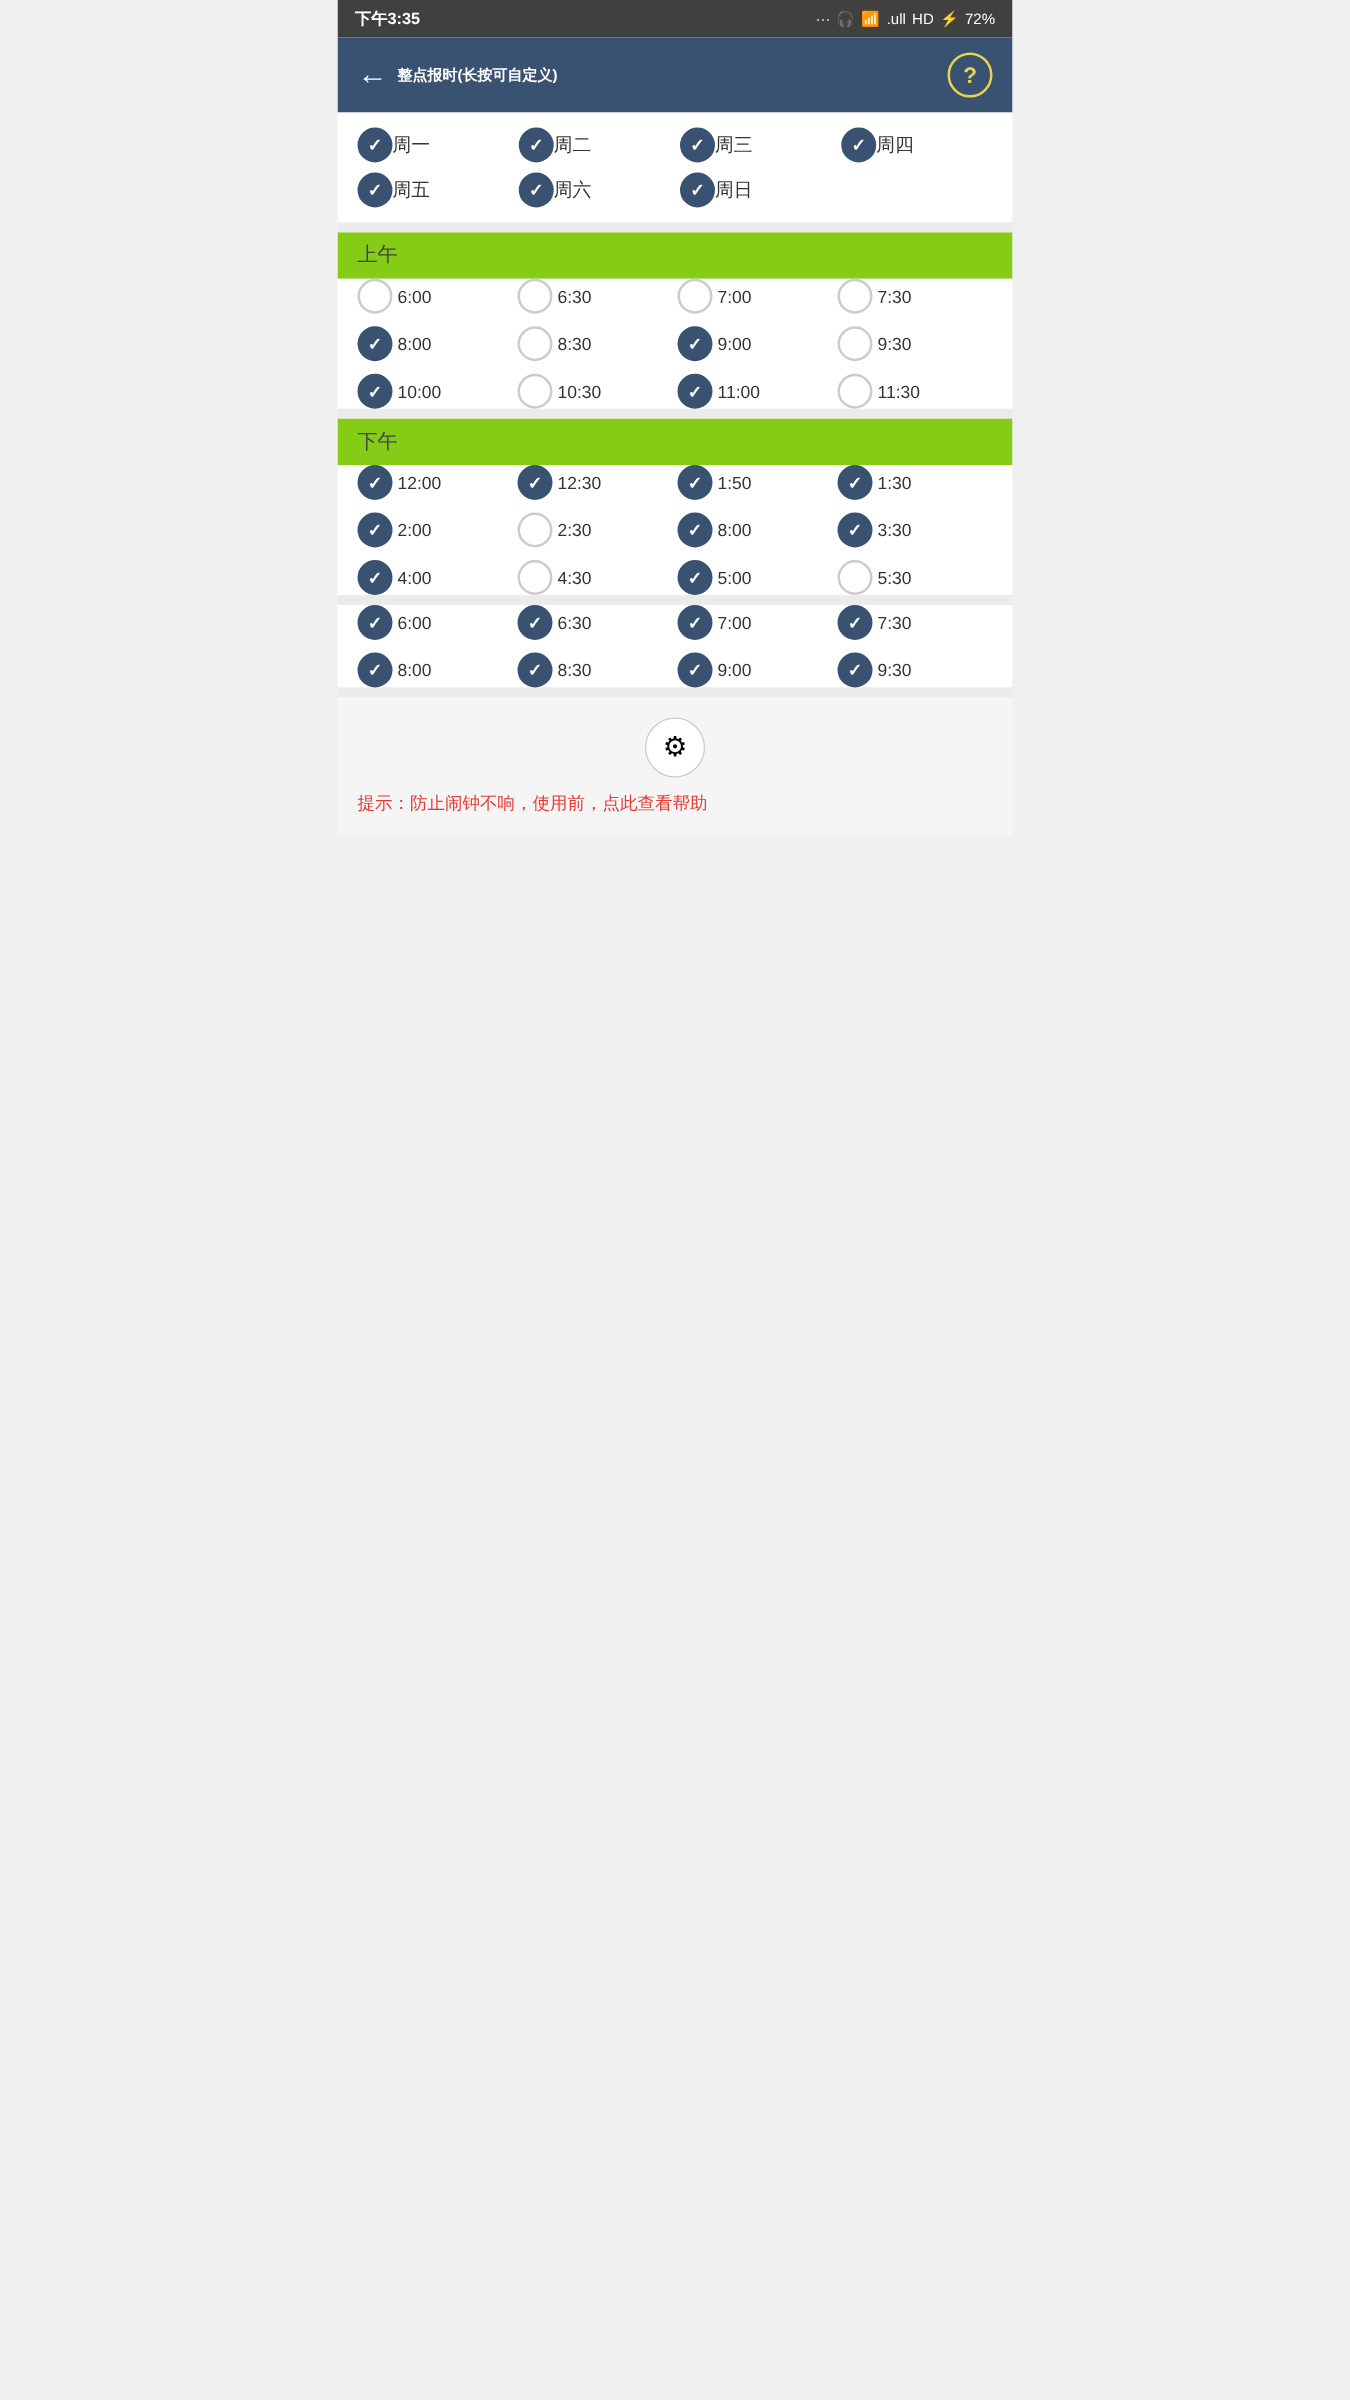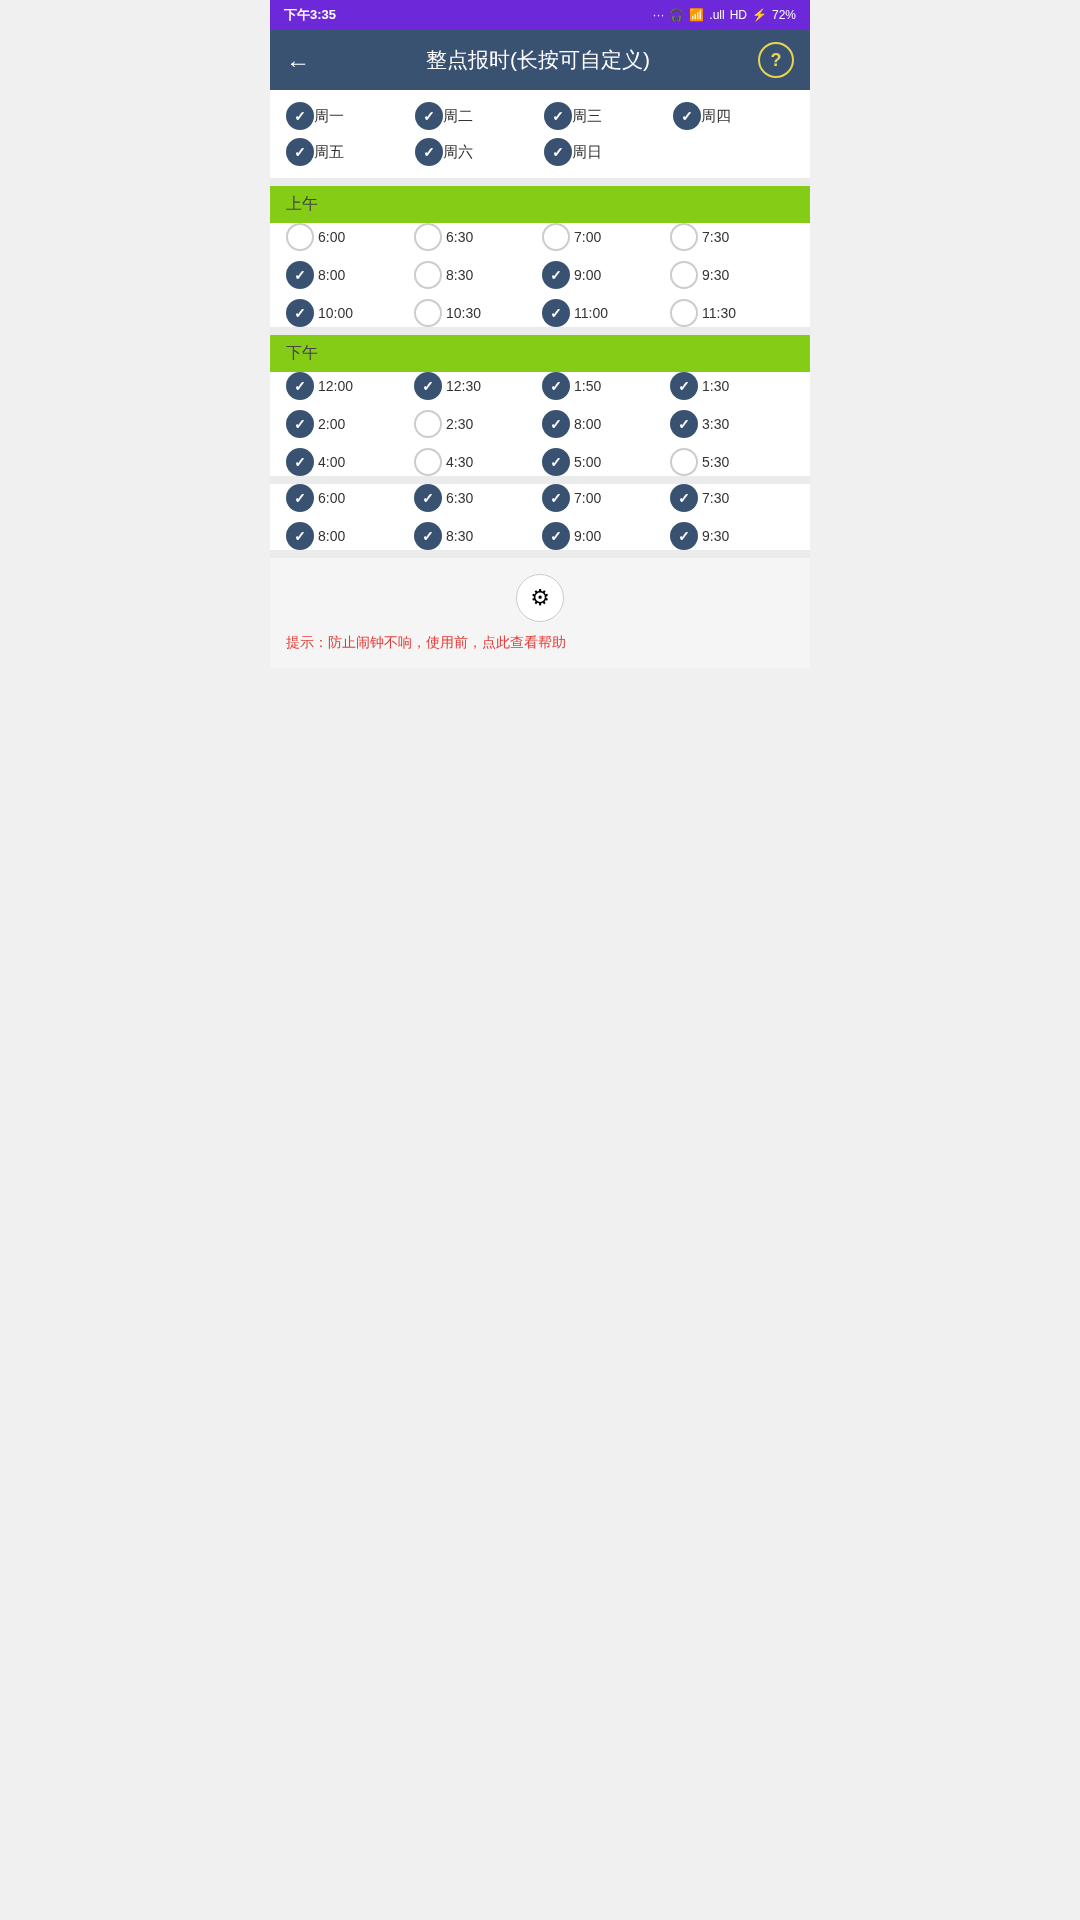--- a/index.html
+++ b/index.html
@@ -8,45 +8,44 @@
       font-family: -apple-system, 'PingFang SC', 'Microsoft YaHei', sans-serif;
       background: #f0f0f0;
       width: 100%;
       max-width: 540px;
       margin: 0 auto;
       font-size: 16px;
     }
 
     
     .status-bar {
-      background: #6d28d9;
+      background: #404040;
       color: white;
       display: flex;
       justify-content: space-between;
       align-items: center;
       padding: 6px 14px;
       font-size: 13px;
     }
     .status-left { font-weight: bold; }
     .status-right { display: flex; align-items: center; gap: 5px; font-size: 12px; }
 
     
     .header {
       background: #3a5272;
       color: white;
       display: flex;
       align-items: center;
       justify-content: space-between;
       padding: 12px 16px;
     }
     .header-title {
-      font-size: 21px;
-      font-weight: 400;
+      font-size: 12px;
+      font-weight: 700;
       flex: 1;
-      text-align: center;
     }
     .back-btn {
       font-size: 24px;
       cursor: pointer;
       color: white;
       background: none;
       border: none;
       padding: 0 8px 0 0;
     }
     .help-btn {

